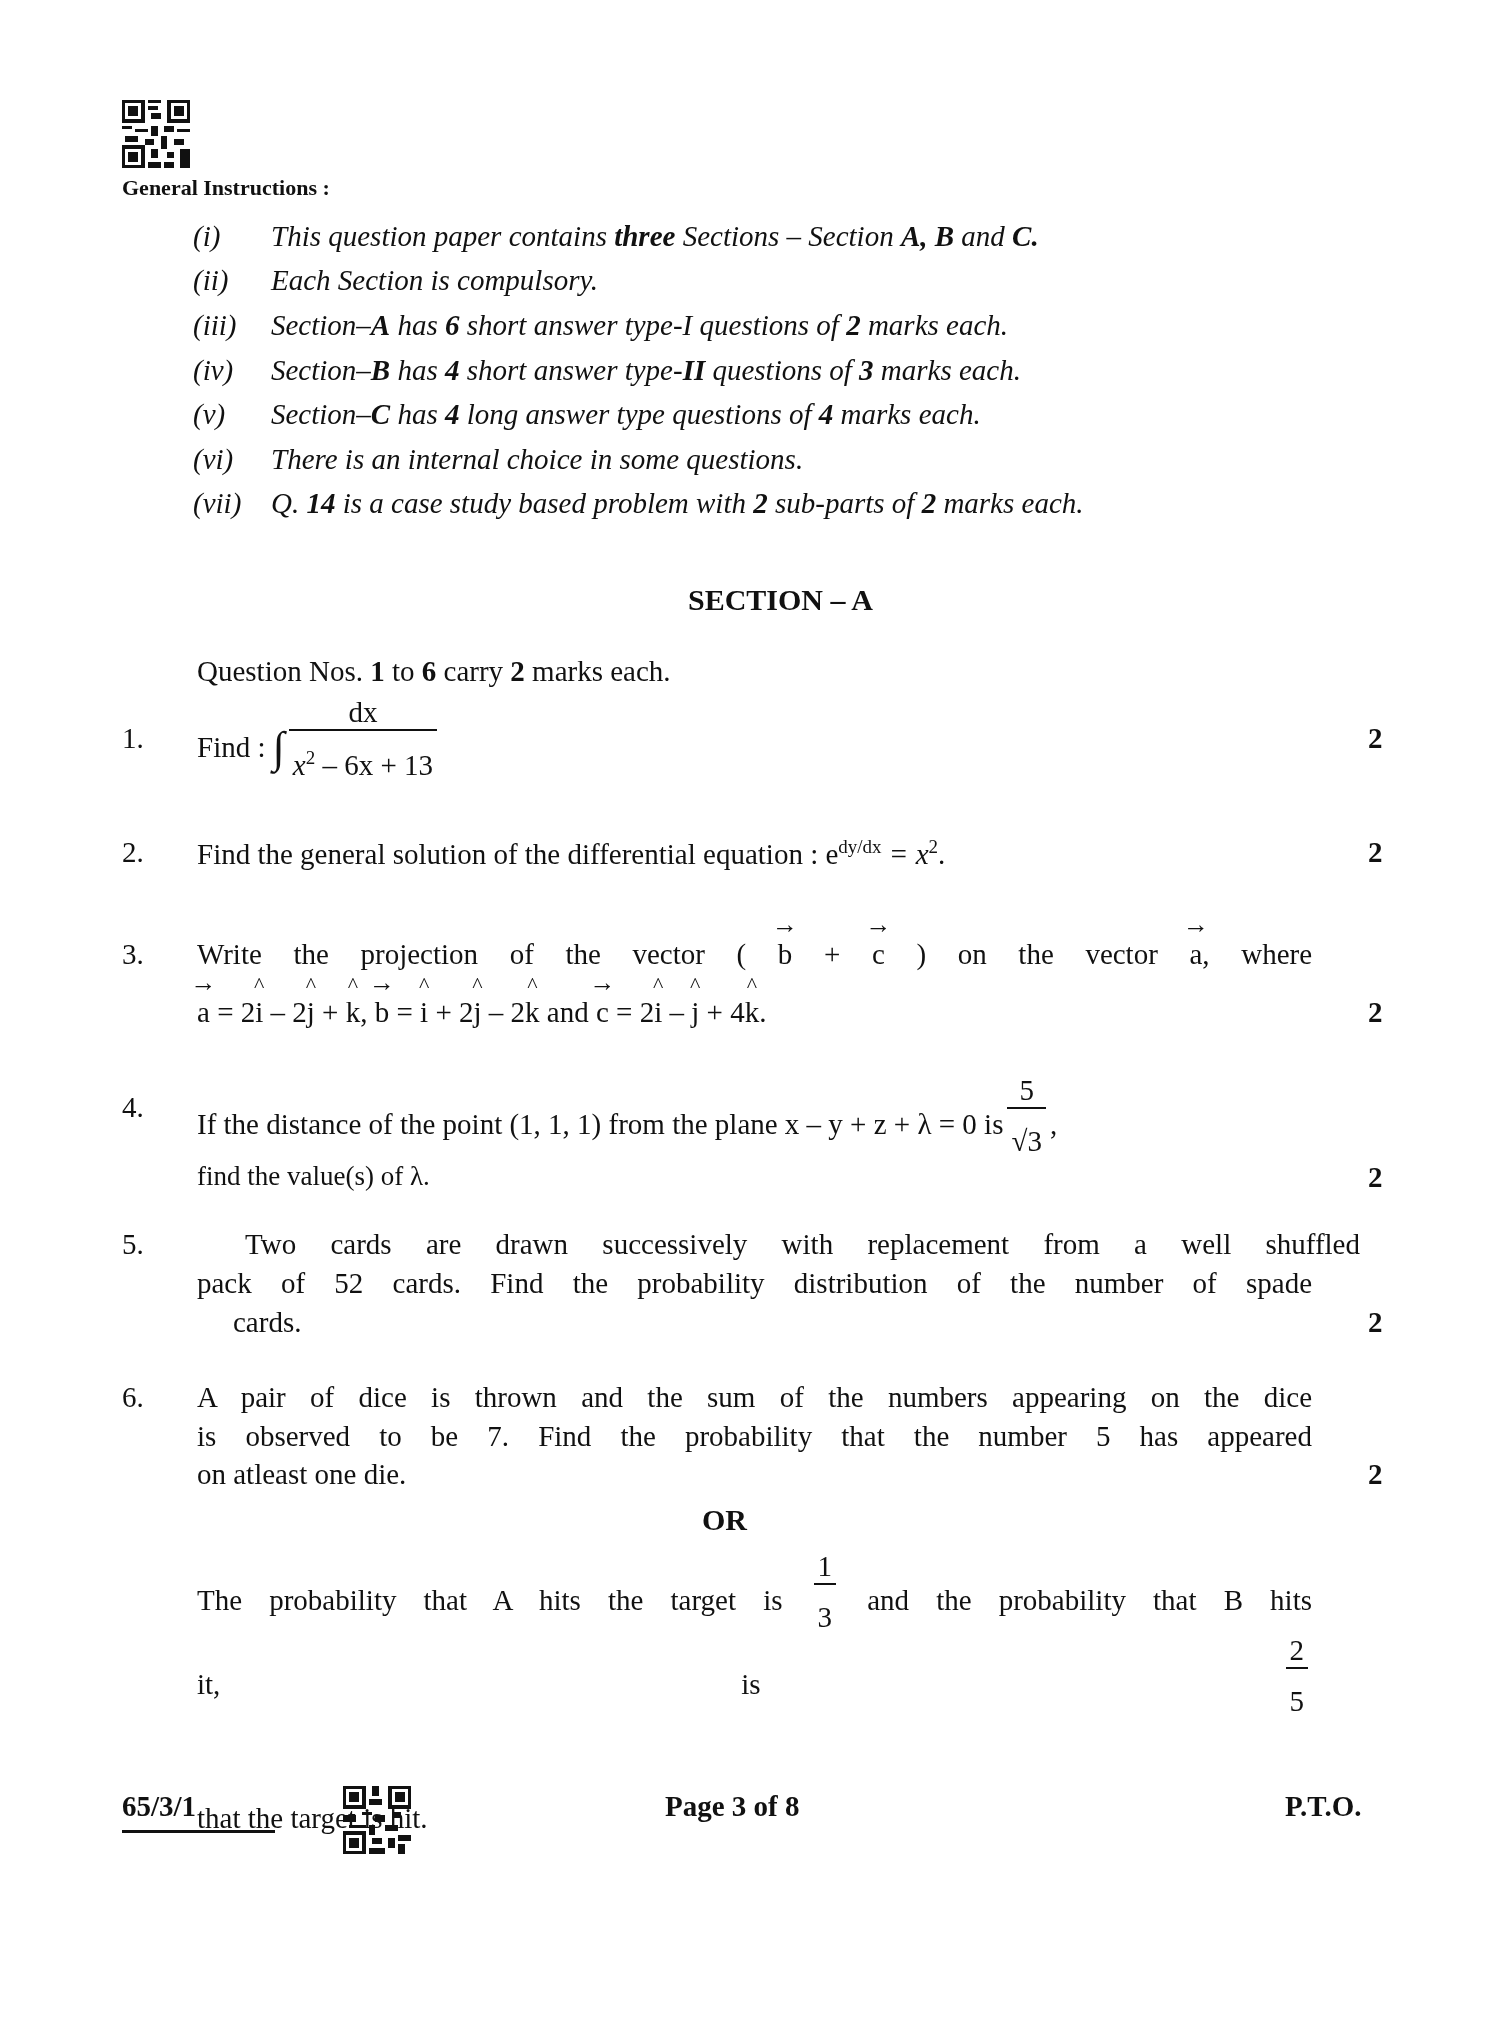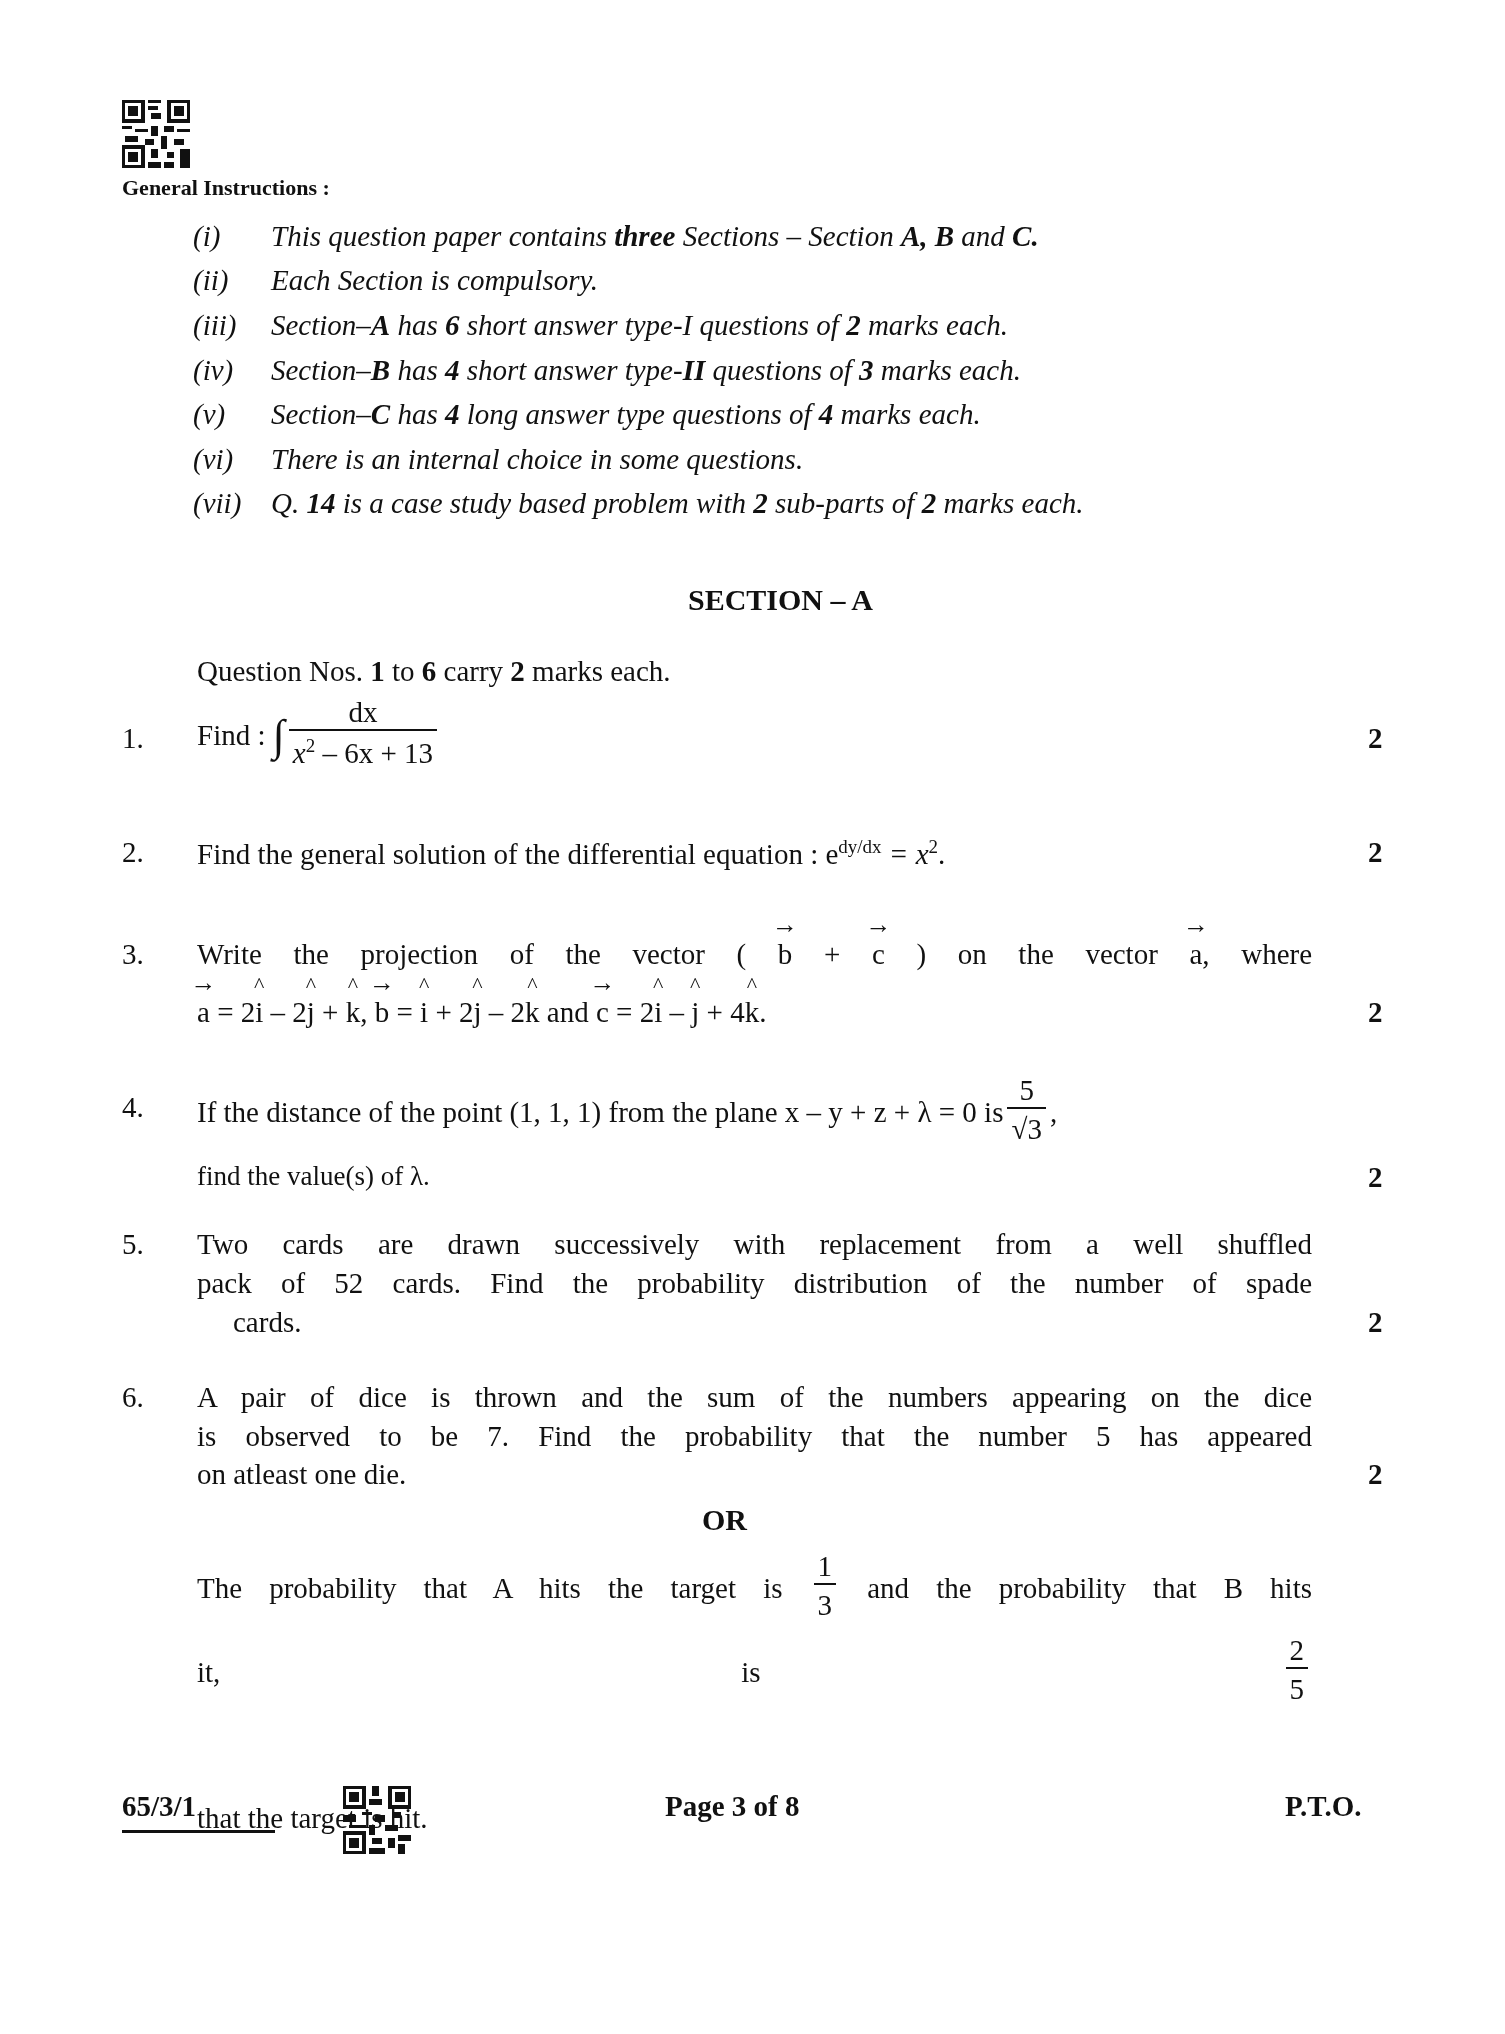--- a/index.html
+++ b/index.html
@@ -11,21 +11,21 @@
   .instr-row { position:absolute; left:193px; font-size:29px; font-style:italic; white-space:nowrap; }
   .instr-num { display:inline-block; width:78px; }
   .instr-text b { font-weight:bold; }
   .q-num { position:absolute; left:122px; font-size:29px; }
   .q-line { position:absolute; left:197px; font-size:29px; white-space:nowrap; }
   .q-just { position:absolute; left:197px; width:1115px; font-size:29px; text-align:justify; text-align-last:justify; white-space:normal; }
   .mark { position:absolute; left:1368px; font-size:29px; font-weight:bold; }
   .center { position:absolute; left:0; width:1505px; text-align:center; font-weight:bold; font-size:30px; }
   .frac { display:inline-block; vertical-align:middle; text-align:center; line-height:1.15; margin:0 4px; }
   .frac .num { display:block; border-bottom:2px solid #111; padding:0 4px; }
-  .frac .den { display:block; padding:4px 4px; }
+  .frac .den { display:block; padding:16px 4px; }
   .vec { display:inline-block; position:relative; }
   .vec::before { content:"\2192"; position:absolute; top:-28px; left:50%; transform:translateX(-50%); font-size:26px; }
   .hat { display:inline-block; position:relative; }
   .hat::before { content:"^"; position:absolute; top:-24px; left:50%; transform:translateX(-50%); font-size:22px; }
   sup { font-size:19px; }
   .integral { font-size:44px; vertical-align:middle; }
   .footer-text { position:absolute; font-size:29px; font-weight:bold; }
   .underline { position:absolute; height:3px; background:#111; }
 </style>
 </head>
@@ -103,21 +103,21 @@
 
 <div>
   <div class="q-num" style="top:1091px;">4.</div>
   <div class="q-line" style="top:1062px;margin-top:12px;"><span style="vertical-align:middle;">If the distance of the point (1, 1, 1) from the plane x – y + z + λ = 0 is</span><span class="frac"><span class="num">5</span><span class="den">√3</span></span><span style="vertical-align:middle;">,</span></div>
   <div class="q-line" style="top:1161px; font-size:27px;">find the value(s) of λ.</div>
   <div class="mark" style="top:1161px;">2</div>
 </div>
 
 <div>
   <div class="q-num" style="top:1228px;">5.</div>
-  <div class="q-just" style="top:1228px;">Two cards are drawn successively with replacement from a well shuffled</div>
+  <div class="q-just" style="top:1228px;margin-left:48px;">Two cards are drawn successively with replacement from a well shuffled</div>
   <div class="q-just" style="top:1267px;">pack of 52 cards. Find the probability distribution of the number of spade</div>
   <div class="q-line" style="top:1306px;margin-left:36px;">cards.</div>
   <div class="mark" style="top:1306px;">2</div>
 </div>
 
 <div>
   <div class="q-num" style="top:1381px;">6.</div>
   <div class="q-just" style="top:1381px;">A pair of dice is thrown and the sum of the numbers appearing on the dice</div>
   <div class="q-just" style="top:1420px;">is observed to be 7. Find the probability that the number 5 has appeared</div>
   <div class="q-line" style="top:1458px;">on atleast one die.</div>

